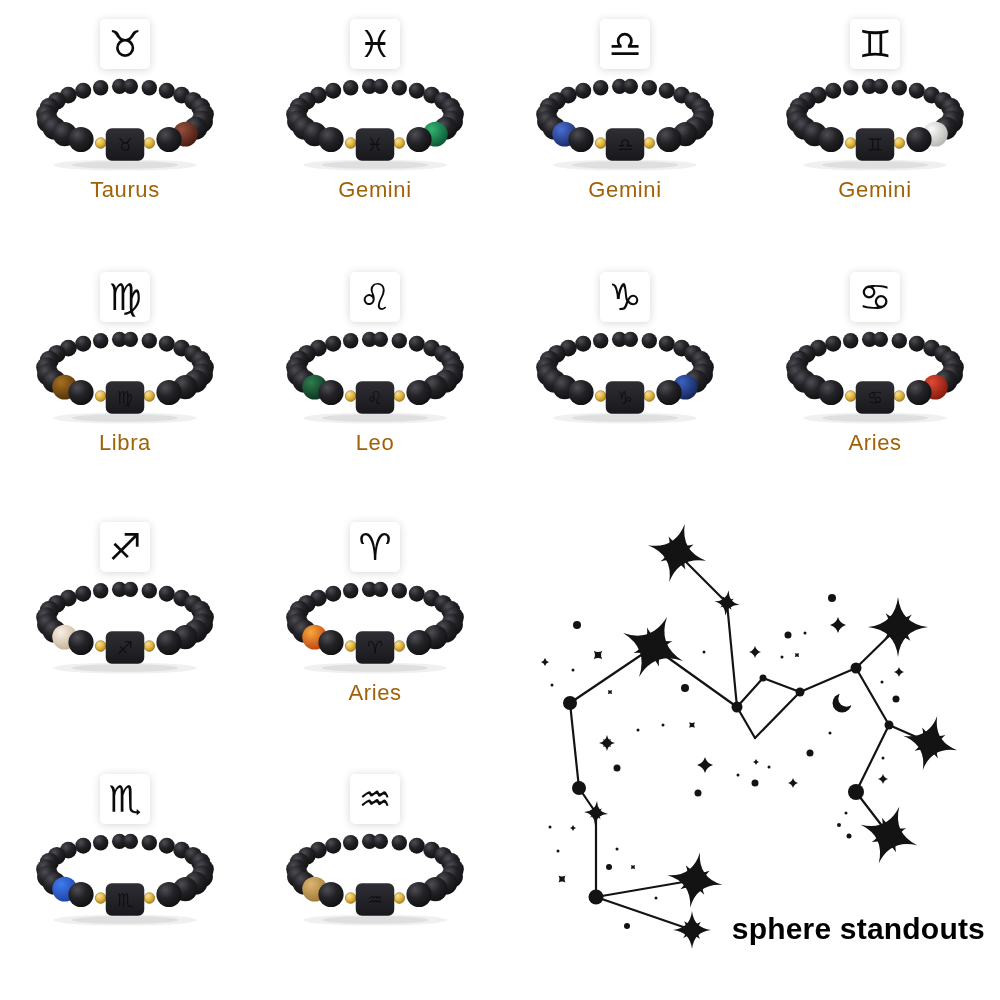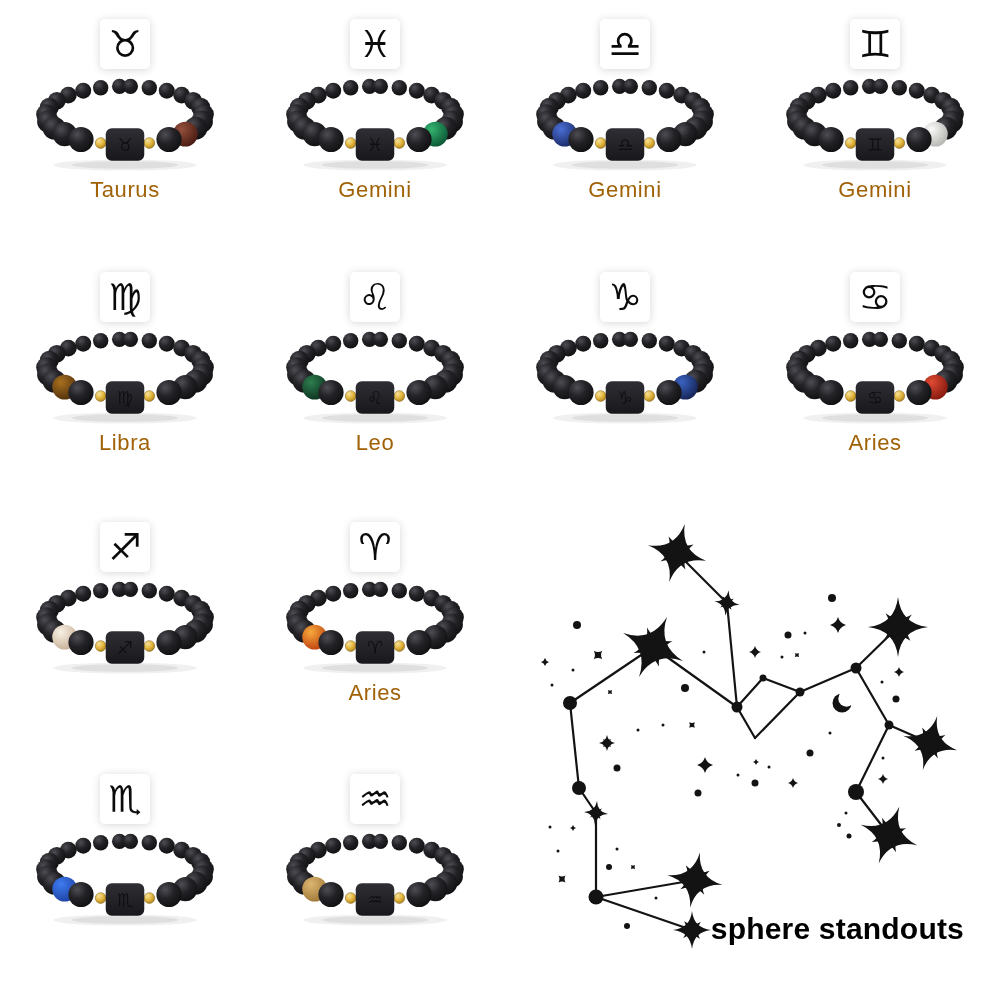--- a/index.html
+++ b/index.html
@@ -10,21 +10,21 @@
   .cell{position:absolute;width:250px;height:250px;display:flex;flex-direction:column;align-items:center;}
   .icon-card{
     width:50px;height:50px;margin-top:19px;background:#ffffff;border-radius:5px;
     box-shadow:0 1px 9px rgba(0,0,0,0.16);display:flex;align-items:center;justify-content:center;
   }
   .icon-glyph{font-family:"DejaVu Sans",sans-serif;font-size:37px;line-height:1;color:#0a0a0a;}
   .bracelet{margin-top:7px;display:block;}
   .label{margin-top:1px;font-size:22px;font-weight:400;color:#a16207;letter-spacing:0.6px;line-height:1.1;}
   .constellation{position:absolute;left:0;top:0;width:1000px;height:1000px;pointer-events:none;}
   .caption{
-    position:absolute;right:36px;top:912px;font-size:30px;font-weight:700;color:#000000;
+    position:absolute;right:15px;top:912px;font-size:30px;font-weight:700;color:#000000;
     letter-spacing:0.2px;
   }
 </style>
 </head>
 <body>
 
 <div class="page">
   <div id="grid">
       <div class="cell" style="left: 0px; top: 0px;">
         <div class="icon-card">

